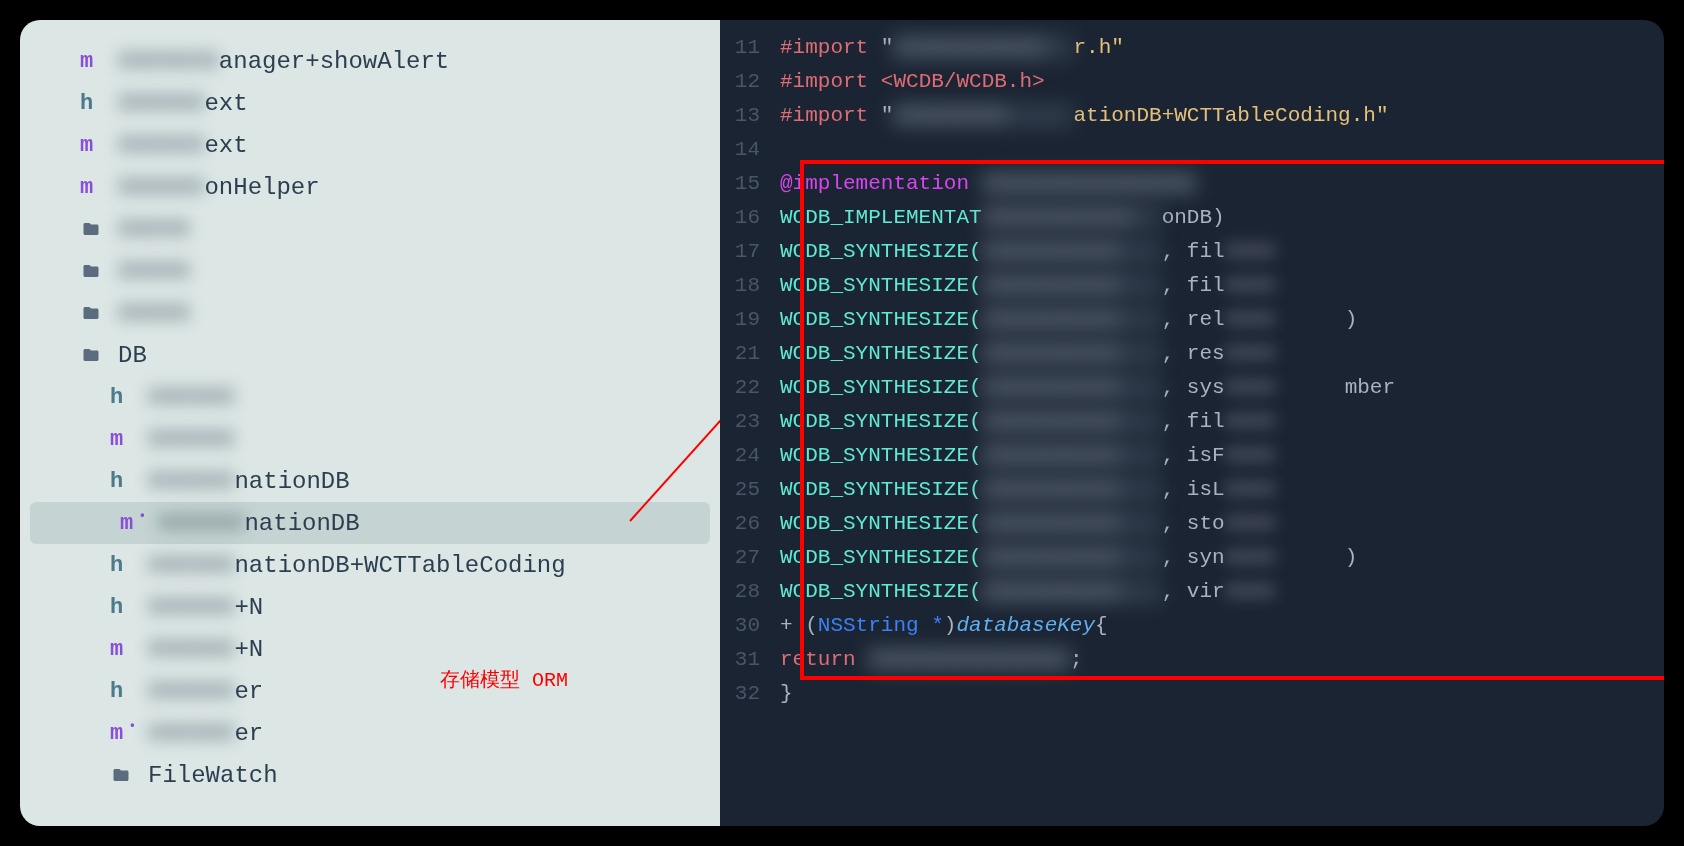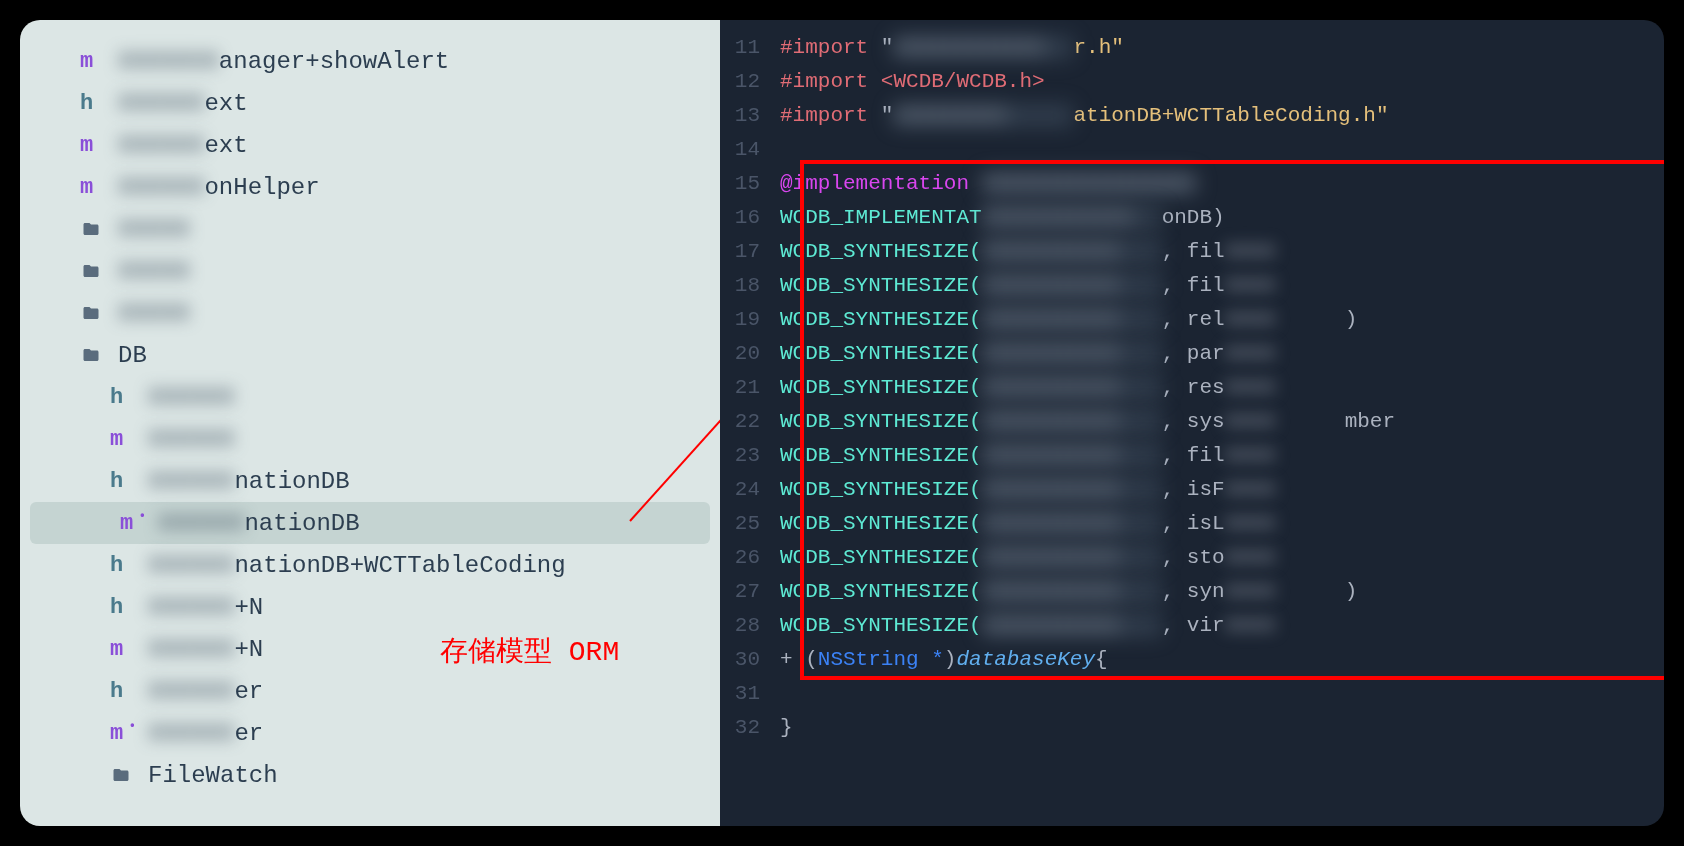--- a/index.html
+++ b/index.html
@@ -121,23 +121,23 @@
       top: 140px;
       left: 80px;
       width: 1480px;
       height: 520px;
       border: 4px solid #ff0000;
       pointer-events: none;
     }
     .annotation {
       position: absolute;
       left: 420px;
-      top: 612px;
+      top: 646px;
       color: #ff0000;
-      font-size: 28px;
+      font-size: 20px;
       font-weight: 500;
       pointer-events: none;
     }
     .annotation-line {
       position: absolute;
       left: 610px;
       top: 500px;
       width: 200px;
       height: 2px;
       background: #ff0000;
@@ -294,24 +294,20 @@
         </div>
         <div class="code-line">
           <span class="line-number">18</span>
           <span class="code-content"><span class="kw-macro">WCDB_SYNTHESIZE(</span><span class="code-blur">XXXXXXXXXXX</span><span class="kw-punct">, fil</span><span class="code-blur-sm">XXXX</span></span>
         </div>
         <div class="code-line">
           <span class="line-number">19</span>
           <span class="code-content"><span class="kw-macro">WCDB_SYNTHESIZE(</span><span class="code-blur">XXXXXXXXXXX</span><span class="kw-punct">, rel</span><span class="code-blur-sm">XXXX</span><span class="kw-punct">)</span></span>
         </div>
         <div class="code-line">
-          <span class="line-number">20</span>
-          <span class="code-content"><span class="kw-macro">WCDB_SYNTHESIZE(</span><span class="code-blur">XXXXXXXXXXX</span><span class="kw-punct">, par</span><span class="code-blur-sm">XXXX</span></span>
-        </div>
-        <div class="code-line">
           <span class="line-number">21</span>
           <span class="code-content"><span class="kw-macro">WCDB_SYNTHESIZE(</span><span class="code-blur">XXXXXXXXXXX</span><span class="kw-punct">, res</span><span class="code-blur-sm">XXXX</span></span>
         </div>
         <div class="code-line">
           <span class="line-number">22</span>
           <span class="code-content"><span class="kw-macro">WCDB_SYNTHESIZE(</span><span class="code-blur">XXXXXXXXXXX</span><span class="kw-punct">, sys</span><span class="code-blur-sm">XXXX</span><span class="kw-punct">mber</span></span>
         </div>
         <div class="code-line">
           <span class="line-number">23</span>
           <span class="code-content"><span class="kw-macro">WCDB_SYNTHESIZE(</span><span class="code-blur">XXXXXXXXXXX</span><span class="kw-punct">, fil</span><span class="code-blur-sm">XXXX</span></span>
@@ -335,20 +331,21 @@
         <div class="code-line">
           <span class="line-number">28</span>
           <span class="code-content"><span class="kw-macro">WCDB_SYNTHESIZE(</span><span class="code-blur">XXXXXXXXXXX</span><span class="kw-punct">, vir</span><span class="code-blur-sm">XXXX</span></span>
         </div>
         <div class="code-line">
           <span class="line-number">30</span>
           <span class="code-content"><span class="kw-plus">+ (</span><span class="kw-type">NSString *</span><span class="kw-plus">)</span><span class="kw-method">databaseKey</span><span class="kw-punct">{</span></span>
         </div>
         <div class="code-line">
           <span class="line-number">31</span>
+          <span class="code-content"><span>    </span><span class="kw-return">return</span><span> </span><span class="code-blur">XXXXXXXXXXXXXXXX</span><span class="kw-punct">;</span></span>
         </div>
         <div class="code-line">
           <span class="line-number">32</span>
           <span class="code-content"><span class="kw-punct">}</span></span>
         </div>
       </div>
     <div class="red-box"></div>
   </div>
 
 </div>

